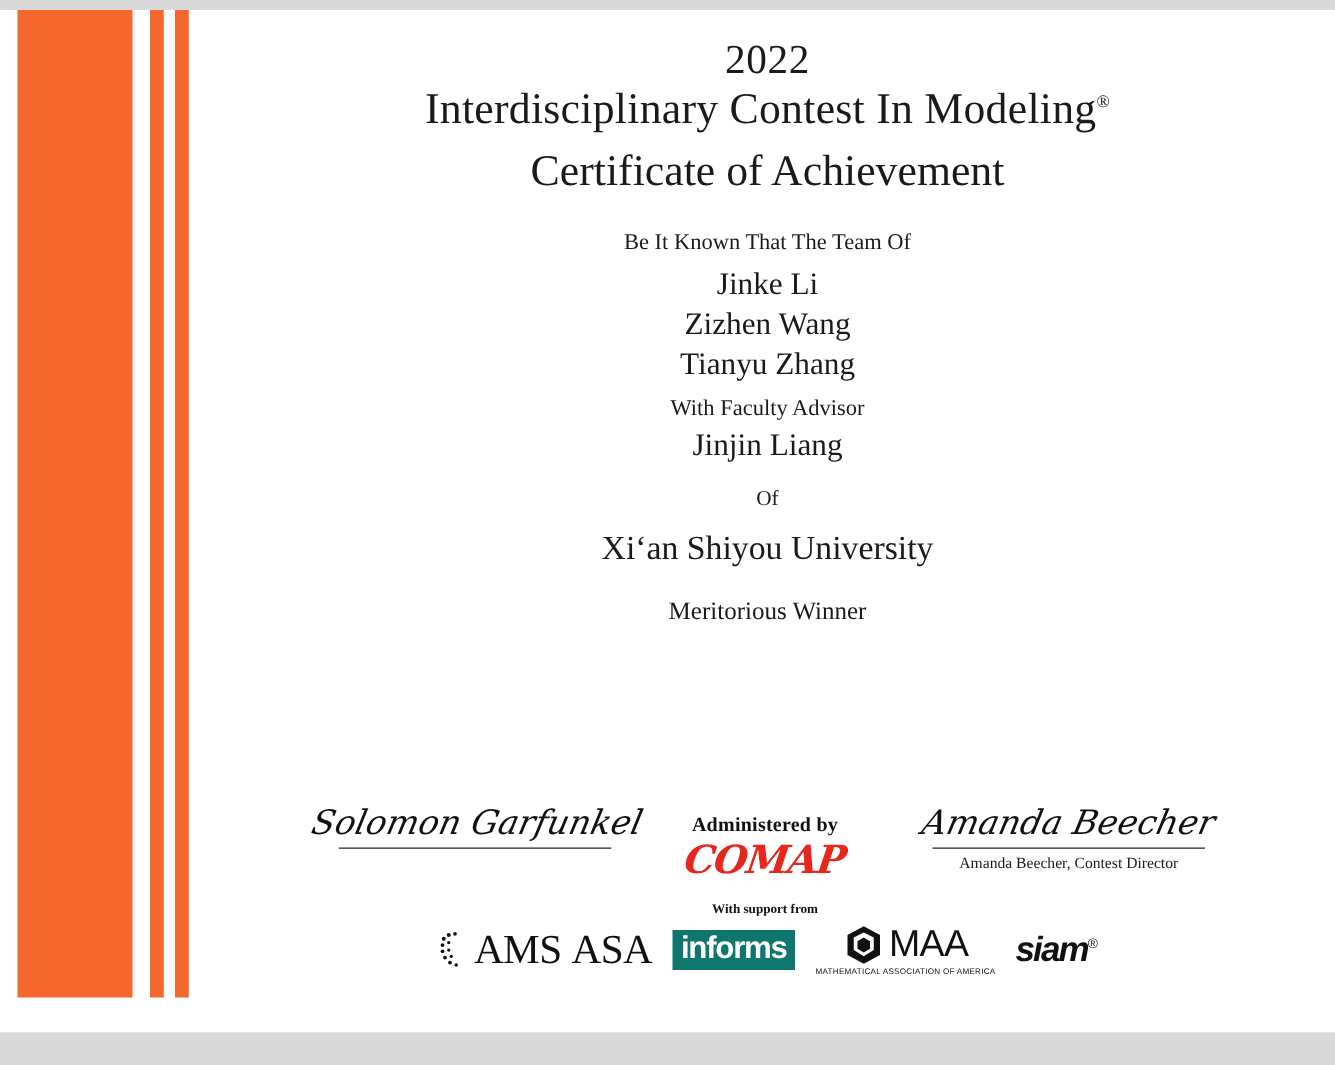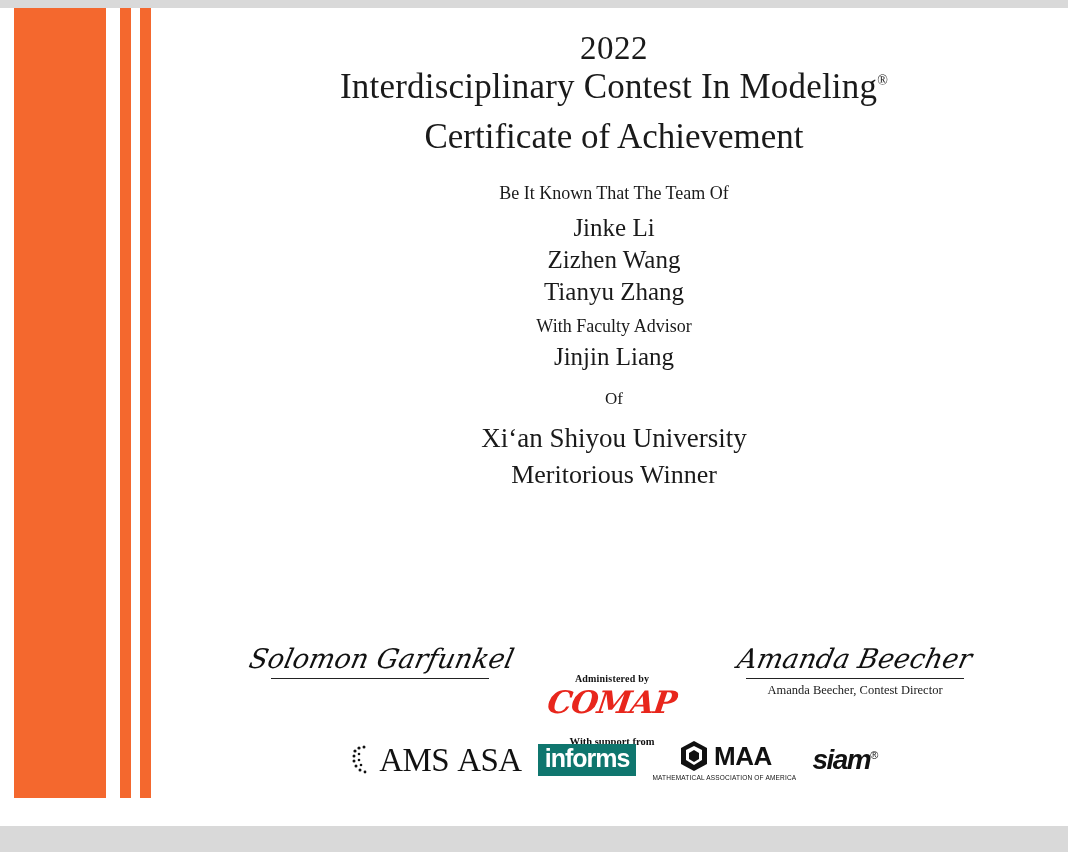--- a/index.html
+++ b/index.html
@@ -77,21 +77,21 @@
     font-size: 25px;
     color: #1a1a1a;
     line-height: 1.28;
   }
   .names-block { margin-top: 8px; }
   .label-tight { font-size: 18px; color: #1a1a1a; margin-top: 8px; }
   .advisor { font-size: 25px; color: #1a1a1a; margin-top: 6px; }
   .of { font-size: 17px; color: #1a1a1a; margin-top: 18px; }
   .school { font-size: 27px; color: #1a1a1a; margin-top: 14px; }
   .designated { font-size: 20px; color: #1a1a1a; margin-top: 28px; }
-  .award { font-size: 26px; color: #1a1a1a; margin-top: 6px; }
+  .award { font-size: 20px; color: #1a1a1a; margin-top: 24px; }
 
   
   .sig-area {
     position: absolute;
     left: 0;
     top: 630px;
     width: 908px;
     height: 110px;
   }
   .sig {
@@ -124,25 +124,24 @@
   }
 
   .comap {
     position: absolute;
     left: 357px;
     top: 14px;
     width: 190px;
     text-align: center;
   }
   .admin-by {
-    font-size: 10px;
+    font-size: 16px;
     font-weight: bold;
     color: #111;
     letter-spacing: 0.2px;
-    margin-top: 21px;
   }
   .comap-logo {
     font-family: "DejaVu Serif", serif;
     font-style: italic;
     font-weight: bold;
     font-size: 31px;
     color: #e8261c;
     letter-spacing: -1px;
     line-height: 36px;
     transform: skewX(-8deg);
@@ -191,22 +190,22 @@
     font-weight: bold;
     font-size: 25px;
     padding: 0 7px 3px 7px;
     letter-spacing: -1px;
   }
   .maa-wrap { display: flex; flex-direction: column; align-items: center; }
   .maa-row { display: flex; align-items: center; }
   .maa-poly { width: 34px; height: 34px; }
   .maa-text {
     font-family: "Liberation Sans", sans-serif;
-    font-weight: bold;
-    font-size: 26px;
+    font-weight: normal;
+    font-size: 30px;
     color: #111;
     margin-left: 3px;
     letter-spacing: -0.5px;
   }
   .maa-sub {
     font-family: "Liberation Sans", sans-serif;
     font-size: 6.5px;
     color: #111;
     letter-spacing: 0.2px;
     margin-top: 1px;

